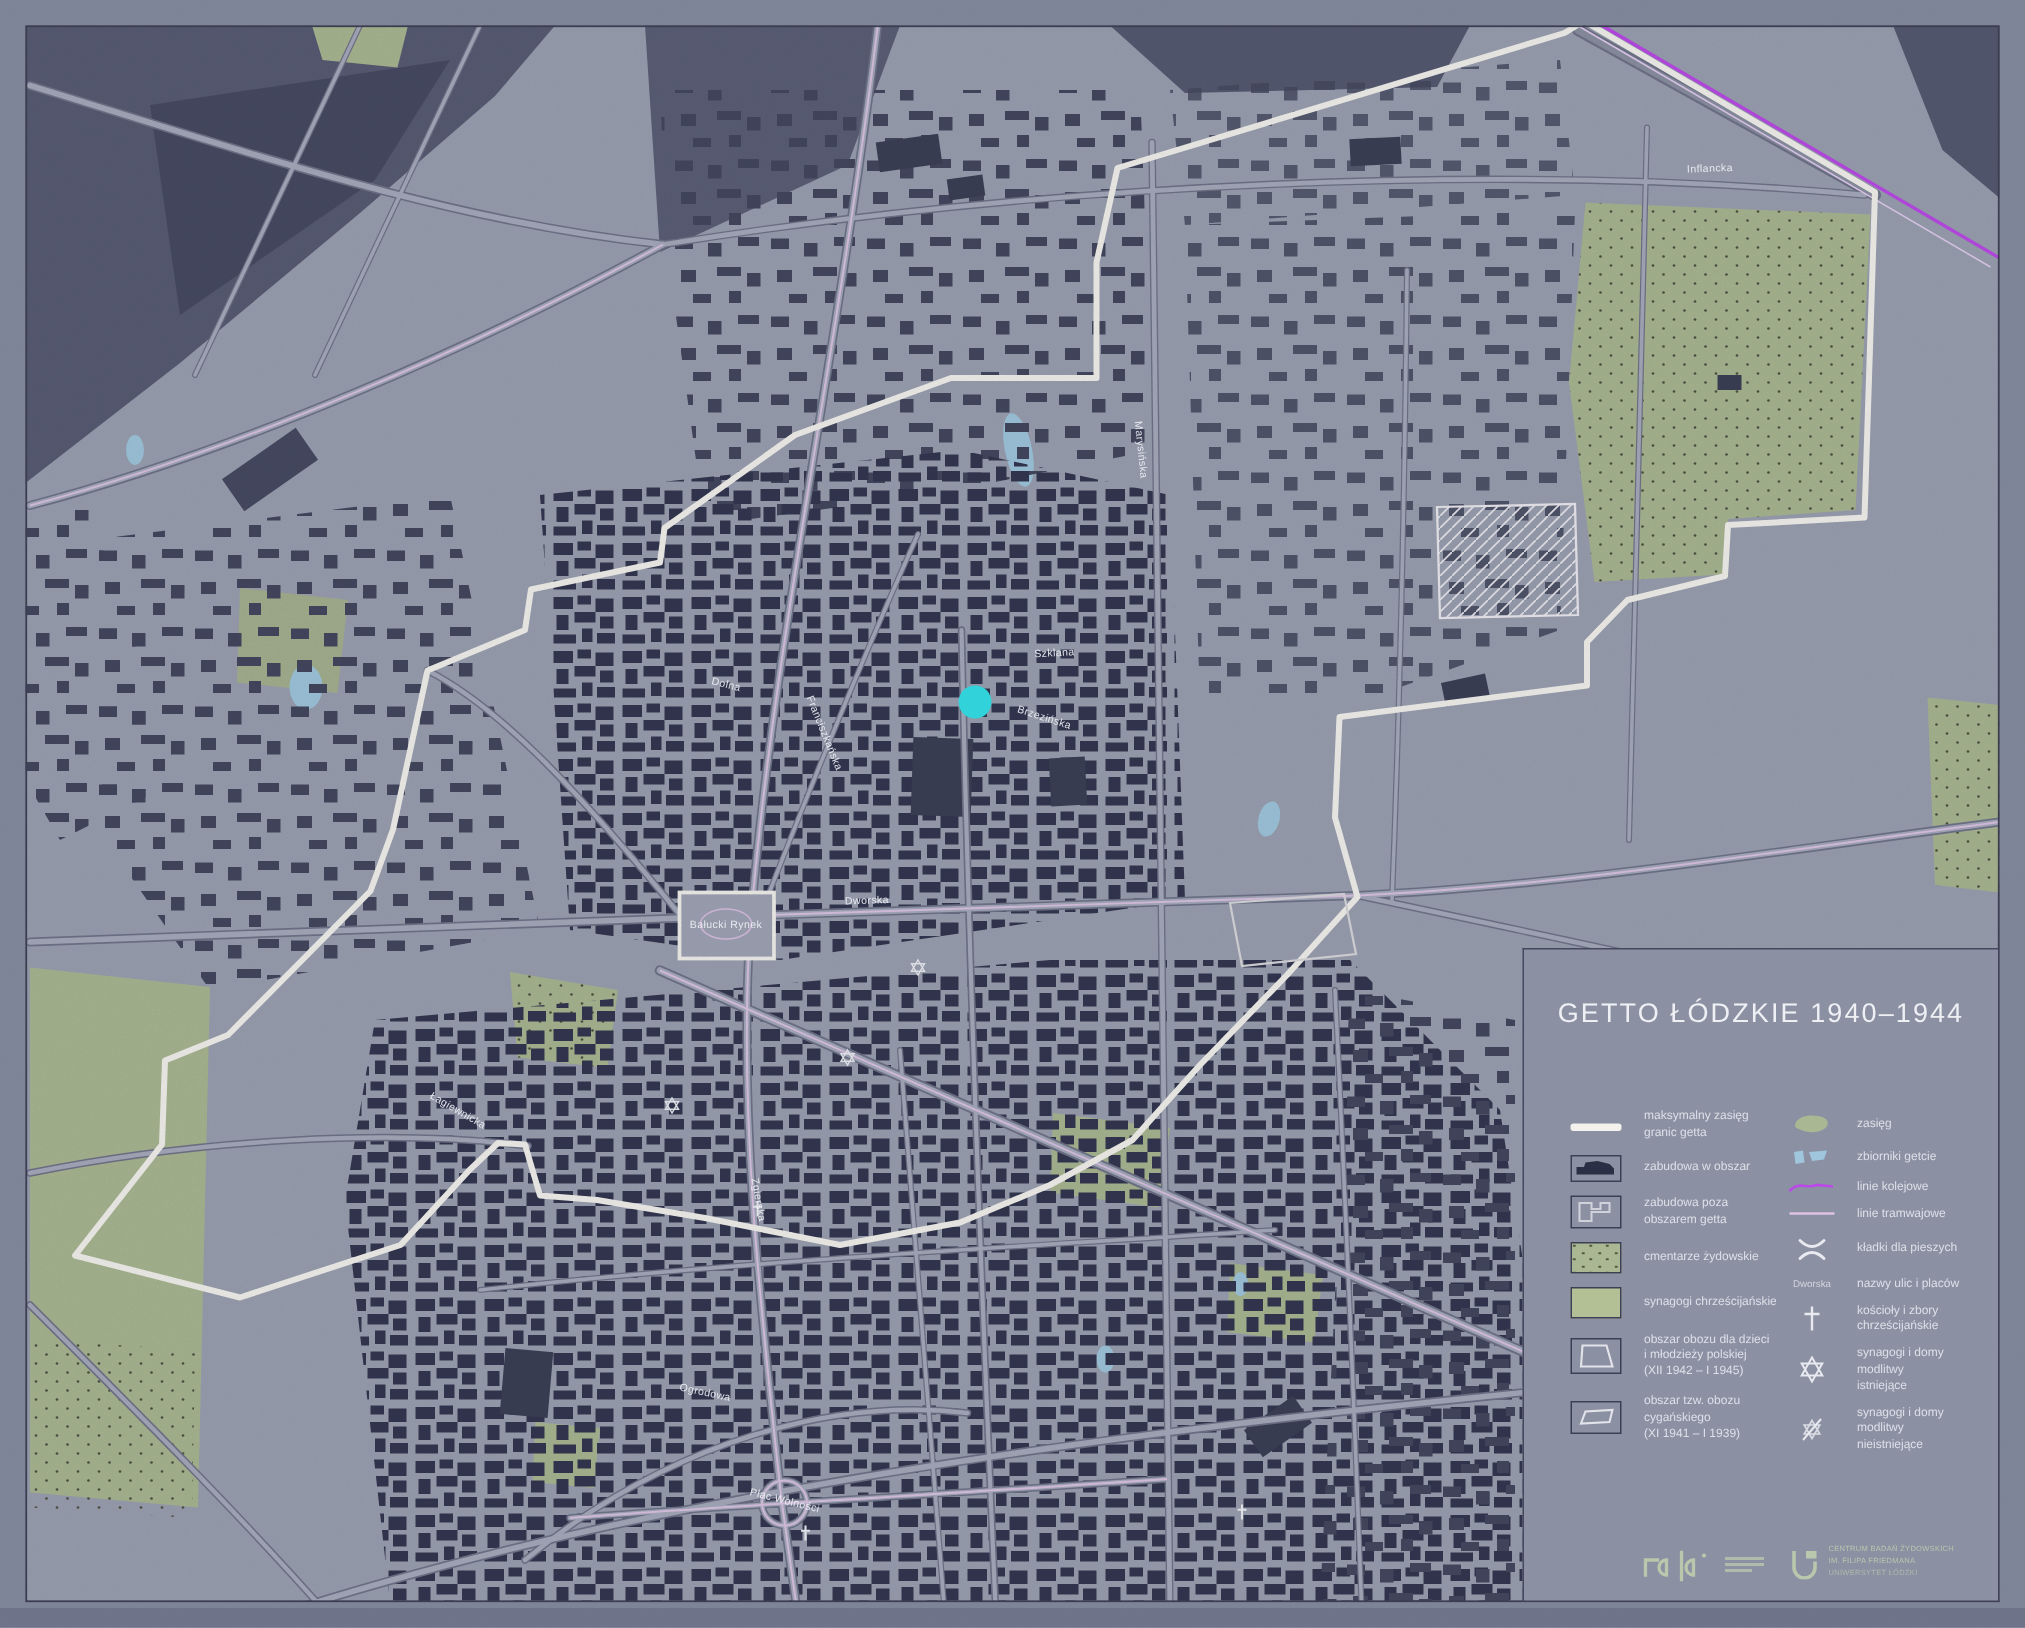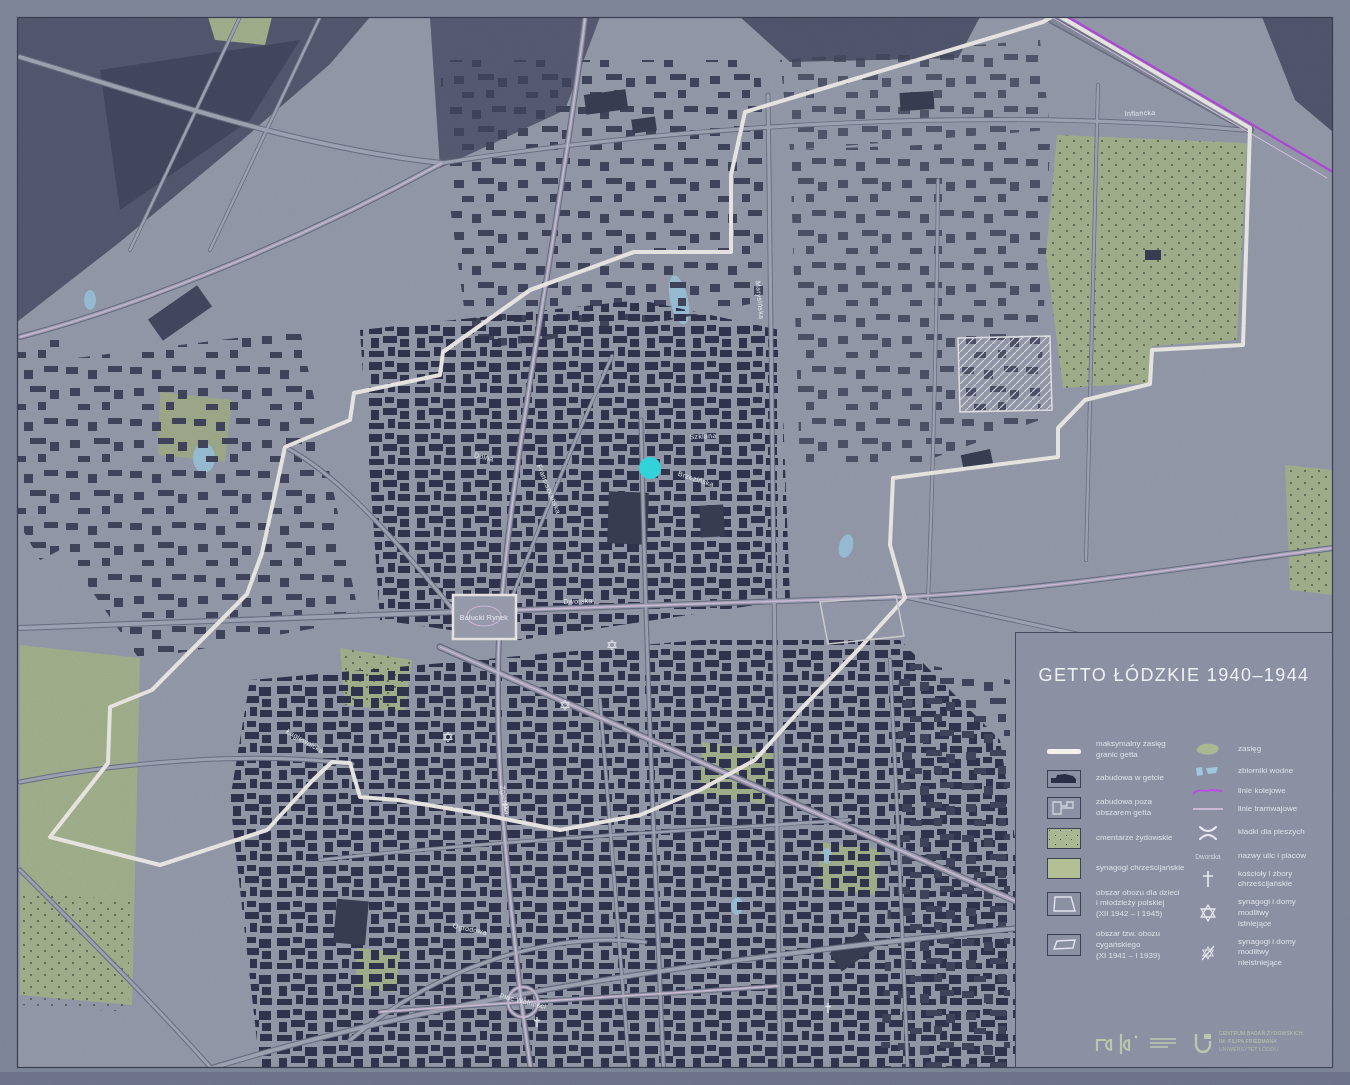--- a/index.html
+++ b/index.html
@@ -278,21 +278,21 @@
 granic getta</span>
     </div>
     <div class="lrow">
       <span class="sw">
           <span class="swbox">
         <svg width="30" height="14" viewBox="0 0 30 14">
               <path d="M2,11 L2,6 L7,6 L8,3 L16,2 L24,4 L27,7 L27,11 Z" fill="#2b2f45"></path>
             </svg>
       </span>
         </span>
-      <span class="ltext">zabudowa w getcie</span>
+      <span class="ltext">zabudowa w obszar</span>
     </div>
     <div class="lrow">
       <span class="sw">
           <span class="swbox" style="height:22px">
         <svg width="30" height="18" viewBox="0 0 30 18">
               <path d="M4,3 L12,3 L12,7 L18,7 L18,3 L24,3 L24,9 L12,9 L12,15 L4,15 Z" fill="none" stroke="#cfd2da" stroke-width="1.4"></path>
             </svg>
       </span>
         </span>
       <span class="ltext">zabudowa poza
@@ -345,21 +345,21 @@
         </span>
       <span class="ltext">zasięg</span>
     </div>
     <div class="lrow">
       <span class="sw">
           <svg width="28" height="14" viewBox="0 0 28 14">
             <path d="M2,4 L8,3 L9,11 L3,12 Z" fill="#9fc6dd"></path>
             <path d="M12,4 L24,3 L22,9 L14,10 Z" fill="#9fc6dd"></path>
           </svg>
         </span>
-      <span class="ltext">zbiorniki wodne</span>
+      <span class="ltext">zbiorniki getcie</span>
     </div>
     <div class="lrow">
       <span class="sw">
           <svg width="32" height="12" viewBox="0 0 32 12">
             <path d="M1,9 C7,2 13,8 19,5 L30,6" fill="none" stroke="#bb49e8" stroke-width="1.8"></path>
           </svg>
         </span>
       <span class="ltext">linie kolejowe</span>
     </div>
     <div class="lrow">

